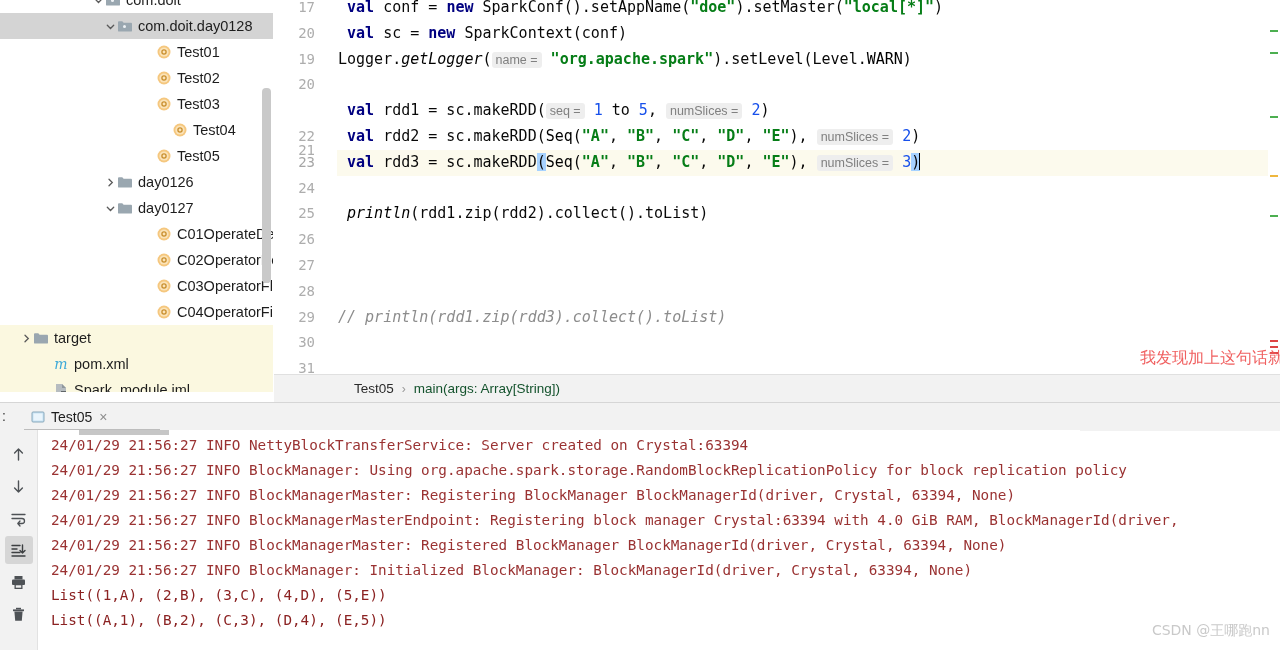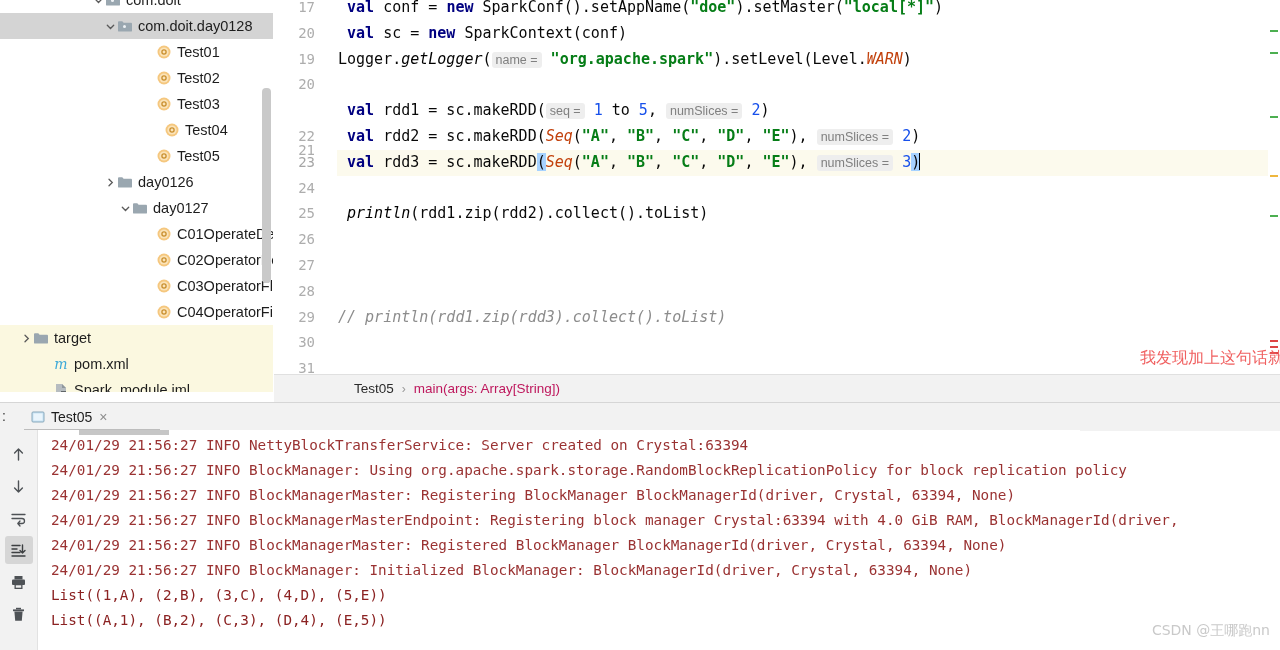--- a/index.html
+++ b/index.html
@@ -103,21 +103,21 @@
     position: absolute;
     left: 0;
     height: 25.8px;
     line-height: 25.8px;
     white-space: pre;
     color: #080808;
   }
   .kw      { color: #000080; font-weight: bold; }
   .str     { color: #067d17; font-weight: bold; }
   .num     { color: #1750eb; }
-  .cls     { color: #c2410c; font-style: italic; }
+  .cls     { color: #000000; }
   .meth    { color: #000000; font-style: italic; }
   .cmt     { color: #8c8c8c; font-style: italic; }
   .hint    {
     background: #eeeeee;
     color: #808080;
     font-family: "Liberation Sans", sans-serif;
     font-size: 12.5px;
     font-style: normal;
     padding: 1px 4px;
     border-radius: 3px;
@@ -157,21 +157,21 @@
     background: #f2f2f2;
     border-top: 1px solid #e0e0e0;
     display: flex;
     align-items: center;
     box-sizing: border-box;
     font-size: 13.5px;
     padding-left: 80px;
   }
   #bc-cls { color: #2b2b2b; }
   #bc-sep { color: #9a9a9a; margin: 0 8px; font-size: 12px; }
-  #bc-meth { color: #be185d; }
+  #bc-meth { color: #14532d; }
 
   
   #tabstrip {
     position: absolute; left: 0; top: 402px;
     width: 1280px; height: 28px;
     background: #f2f2f2;
     border-top: 1px solid #d6d6d6;
   }
   #colon {
     position: absolute; left: 2px; top: 5px;
@@ -321,21 +321,21 @@
           <span class="tw-icon">
             <svg width="16" height="16" viewBox="0 0 16 16">
               <circle cx="8" cy="8" r="6.5" fill="#f5c77e"></circle>
               <circle cx="8" cy="8" r="4.6" fill="#fbe3b9"></circle>
               <circle cx="8" cy="8" r="2.1" fill="none" stroke="#c98f2e" stroke-width="1.3"></circle>
             </svg>
           </span>
           <span>Test03</span>
         </span>
       </div>
-      <div class="tree-row" style="top: 117px; position: absolute; left: 8px; width: 273px; align-items: center;">
+      <div class="tree-row" style="top: 117px; position: absolute; left: 16px; width: 273px; align-items: center;">
         <span style="display: inline-block; width: 143px; flex: 0 0 143px;"></span>
         <span class="arrow"></span>
         <span class="lbl-wrap">
           <span class="tw-icon">
             <svg width="16" height="16" viewBox="0 0 16 16">
               <circle cx="8" cy="8" r="6.5" fill="#f5c77e"></circle>
               <circle cx="8" cy="8" r="4.6" fill="#fbe3b9"></circle>
               <circle cx="8" cy="8" r="2.1" fill="none" stroke="#c98f2e" stroke-width="1.3"></circle>
             </svg>
           </span>
@@ -365,21 +365,21 @@
         </span>
         <span class="lbl-wrap">
           <span class="tw-icon">
             <svg width="16" height="16" viewBox="0 0 16 16">
               <path d="M1 4.2c0-.5.4-.9.9-.9h3.4l1.3 1.5h7.5c.5 0 .9.4.9.9v7c0 .5-.4.9-.9.9H1.9c-.5 0-.9-.4-.9-.9z" fill="#9aa7b0"></path>
             </svg>
           </span>
           <span>day0126</span>
         </span>
       </div>
-      <div class="tree-row" style="top: 195px; position: absolute; left: 15px; width: 273px;">
+      <div class="tree-row" style="top: 195px; position: absolute; left: 0px; width: 273px;">
         <span style="display: inline-block; width: 104px; flex: 0 0 104px;"></span>
         <span class="arrow">
           <svg width="13" height="13" viewBox="0 0 13 13">
             <path d="M3.3 5.2L6.5 8.5L9.7 5.2" fill="none" stroke="#5a5a5a" stroke-width="1.3" stroke-linecap="round"></path>
           </svg>
         </span>
         <span class="lbl-wrap">
           <span class="tw-icon">
             <svg width="16" height="16" viewBox="0 0 16 16">
               <path d="M1 4.2c0-.5.4-.9.9-.9h3.4l1.3 1.5h7.5c.5 0 .9.4.9.9v7c0 .5-.4.9-.9.9H1.9c-.5 0-.9-.4-.9-.9z" fill="#9aa7b0"></path>

